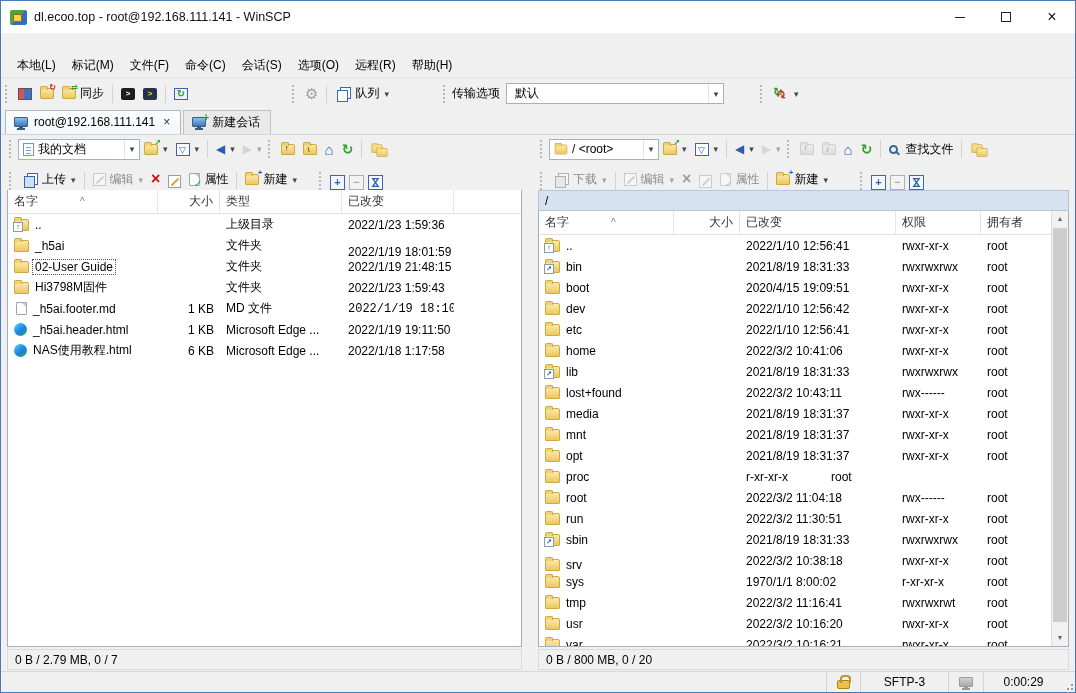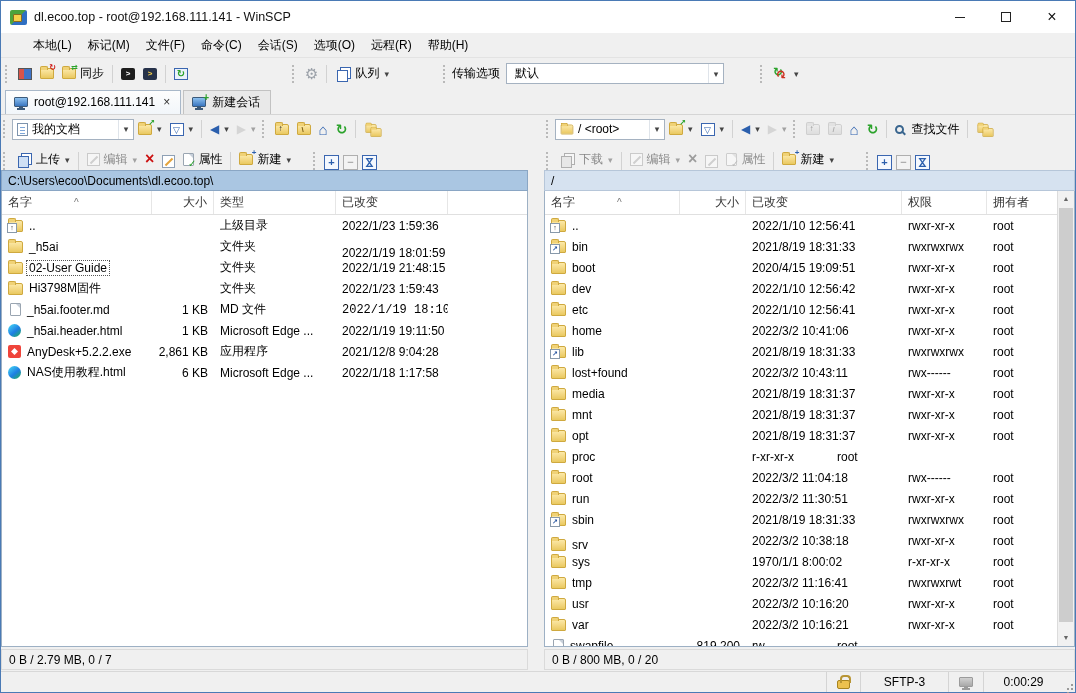--- a/index.html
+++ b/index.html
@@ -11,21 +11,21 @@
   .titlebar { height:32px; background:#fff; display:flex; align-items:center; flex:0 0 32px; }
   .applogo { width:17px; height:15px; margin:0 7px 0 9px; position:relative; background:linear-gradient(135deg,#4da33c 0 48%,#2f6fc2 52% 100%); border-radius:2px; }
   .applogo::after { content:''; position:absolute; left:3px; top:4px; width:7px; height:6px; background:#f7d14a; border:1px solid #8a6d1d; border-radius:1px; }
   .titletext { flex:1; font-size:12.5px; color:#111; }
   .wbtn { width:46px; height:32px; display:flex; align-items:center; justify-content:center; color:#111; }
   .minbar { width:10px; height:1px; background:#222; }
   .maxbox { width:10px; height:10px; border:1px solid #222; }
   .closex { font-size:16px; line-height:16px; }
 
   
-  .menubar { height:25px; flex:0 0 25px; background:#f0f0f0; display:flex; align-items:center; padding-left:24px; border-bottom:1px solid #e3e3e3; }
+  .menubar { height:25px; flex:0 0 25px; background:#f0f0f0; display:flex; align-items:center; padding-left:8px; border-bottom:1px solid #e3e3e3;margin-top:20px; }
   .menuitem { padding:3px 8px; }
 
   
   .grip { width:5px; height:18px; border-left:2px dotted #b9b9b9; margin:0 4px 0 2px; }
   .sep { width:1px; height:18px; background:#d2d2d2; margin:0 4px; }
   .tbtn { display:flex; align-items:center; gap:4px; padding:2px 4px; border-radius:2px; white-space:nowrap; }
   .tbtn.disabled { opacity:.45; filter:grayscale(100%); }
   .dd { font-size:9px; color:#444; margin-left:1px; }
   .glyph { display:inline-block; text-align:center; }
   .blue { color:#2b5fad; font-weight:bold; }
@@ -67,21 +67,21 @@
   
   .tabbar { height:26px; flex:0 0 26px; display:flex; align-items:flex-end; background:#f0f0f0; padding-left:4px; border-bottom:1px solid #d5d5d5; }
   .tab { display:flex; align-items:center; gap:6px; padding:3px 10px 4px 8px; border:1px solid #a9b8c9; border-bottom:none; background:linear-gradient(#fdfdfd,#f2f6fa); height:24px; }
   .tab.inactive { background:#e9e9e9; border-color:#c2c2c2; margin-left:2px; }
   .monitor { position:relative; width:14px; height:10px; background:linear-gradient(#8cc0ef,#3a76c0); border:1px solid #3c5a7a; border-radius:1px; flex:0 0 14px; }
   .monitor::after { content:''; position:absolute; left:4px; bottom:-3px; width:4px; height:2px; background:#3c5a7a; box-shadow:-2px 1px 0 0 #3c5a7a,2px 1px 0 0 #3c5a7a; }
   .monitor.spark::before { content:'+'; position:absolute; right:-4px; top:-6px; color:#2ca32c; font-weight:bold; font-size:10px; }
   .tabclose { font-size:12px; color:#333; margin-left:2px; }
 
   
-  .main { flex:1; display:flex; gap:16px; padding:0 0; background:#f0f0f0; min-height:0; }
+  .main { flex:1; display:flex; gap:16px; padding:0 6px; background:#f0f0f0; min-height:0; }
   .panel { width:531px; display:flex; flex-direction:column; min-height:0; }
   .ptool { height:28px; flex:0 0 28px; display:flex; align-items:center; }
   .ctool { height:27px; flex:0 0 27px; display:flex; align-items:flex-end; }
   .cb { height:21px; background:#fff; border:1px solid #a5b2c1; display:flex; align-items:center; padding-left:4px; }
   .cb .cbtext { flex:1; padding:0 4px; white-space:nowrap; overflow:hidden; }
   .cb .cbarr { width:15px; align-self:stretch; display:flex; align-items:center; justify-content:center; border-left:1px solid #dfe4ea; font-size:9px; color:#444; }
   .docicon { position:relative; width:11px; height:13px; background:#fff; border:1px solid #7d93ad; flex:0 0 11px; }
   .docicon::after { content:''; position:absolute; left:2px; top:3px; right:2px; height:7px; background:repeating-linear-gradient(#7fa7d9 0 1px,transparent 1px 3px); }
 
   .pathbar { height:21px; flex:0 0 21px; display:flex; align-items:center; padding-left:6px; border:1px solid #8aa6c4; }
@@ -316,23 +316,20 @@
             </span>
             <span class="lbl">新建</span>
             <span class="dd">▾</span>
           </span>
         <span class="grip" style="margin-left:18px;"></span>
         <span class="sqbtn">+</span>
         <span class="sqbtn disabled">−</span>
         <span class="sqbtn"><span class="rot90">⋈</span></span>
       </div>
 
-      <div class="pathbar active">
-          <span>C:\Users\ecoo\Documents\dl.ecoo.top\</span>
-        </div>
 
       <div class="listbox">
         <div class="lhead">
           <span class="hcell" style="width:150px;">
               <span>名字</span>
               <span class="sortcaret">^</span>
             </span>
           <span class="hcell" style="width:62px;justify-content:flex-end;">大小</span>
           <span class="hcell" style="width:122px;">类型</span>
           <span class="hcell" style="width:112px;">已改变</span>
@@ -393,29 +390,20 @@
             <div class="row">
               <span class="cell" style="width:150px;">
                 <span class="fi edge"></span>
                 <span class="nm">_h5ai.header.html</span>
               </span>
               <span class="cell num" style="width:62px;">1 KB</span>
               <span class="cell" style="width:122px;">Microsoft Edge ...</span>
               <span class="cell" style="width:112px;">2022/1/19 19:11:50</span>
             </div>
 
-            <div class="row">
-              <span class="cell" style="width:150px;">
-                <span class="fi anydesk"></span>
-                <span class="nm">AnyDesk+5.2.2.exe</span>
-              </span>
-              <span class="cell num" style="width:62px;">2,861 KB</span>
-              <span class="cell" style="width:122px;">应用程序</span>
-              <span class="cell" style="width:112px;">2021/12/8 9:04:28</span>
-            </div>
 
             <div class="row">
               <span class="cell" style="width:150px;">
                 <span class="fi edge"></span>
                 <span class="nm">NAS使用教程.html</span>
               </span>
               <span class="cell num" style="width:62px;">6 KB</span>
               <span class="cell" style="width:122px;">Microsoft Edge ...</span>
               <span class="cell" style="width:112px;">2022/1/18 1:17:58</span>
             </div>

